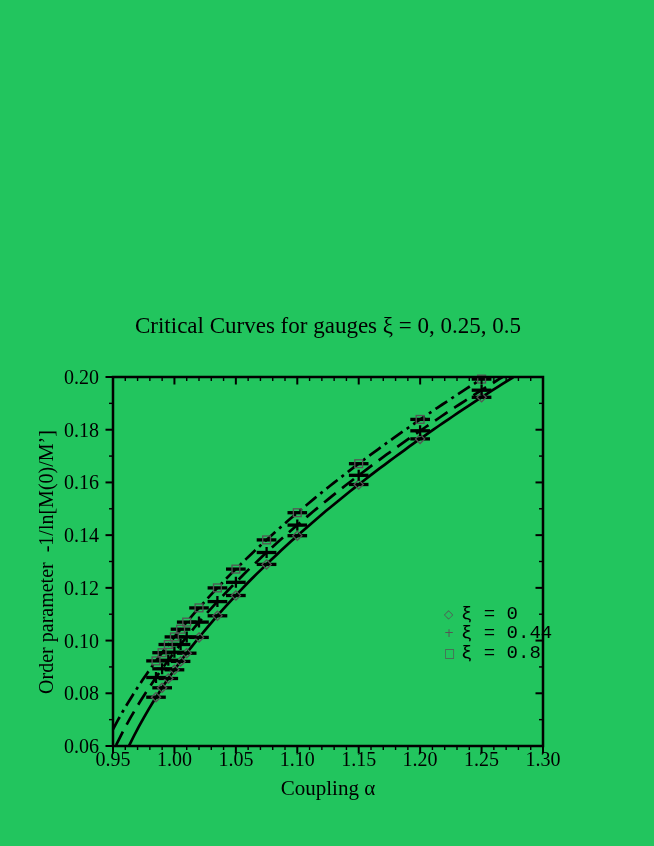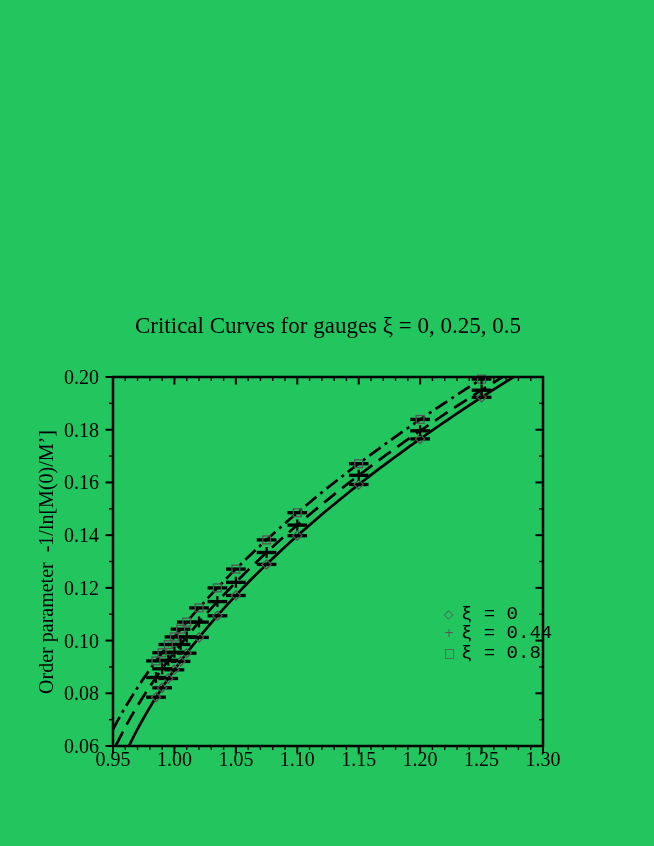--- a/index.html
+++ b/index.html
@@ -246,20 +246,21 @@
         <text x="99" y="647.6" text-anchor="end">0.10</text>
         <text x="99" y="594.9" text-anchor="end">0.12</text>
         <text x="99" y="542.1" text-anchor="end">0.14</text>
         <text x="99" y="489.4" text-anchor="end">0.16</text>
         <text x="99" y="436.7" text-anchor="end">0.18</text>
         <text x="99" y="384.0" text-anchor="end">0.20</text>
       </g>
     </svg>
 
 
+  <div class="xlabel">Coupling α</div>
   <div class="ylabel">Order parameter  -1/ln[M(0)/M’]</div>
 
   <div class="legend">
     <div class="lrow">
       <span class="lglyph">◇</span>
       <span class="ltext">ξ = 0</span>
     </div>
     <div class="lrow">
       <span class="lglyph">+</span>
       <span class="ltext">ξ = 0.44</span>

